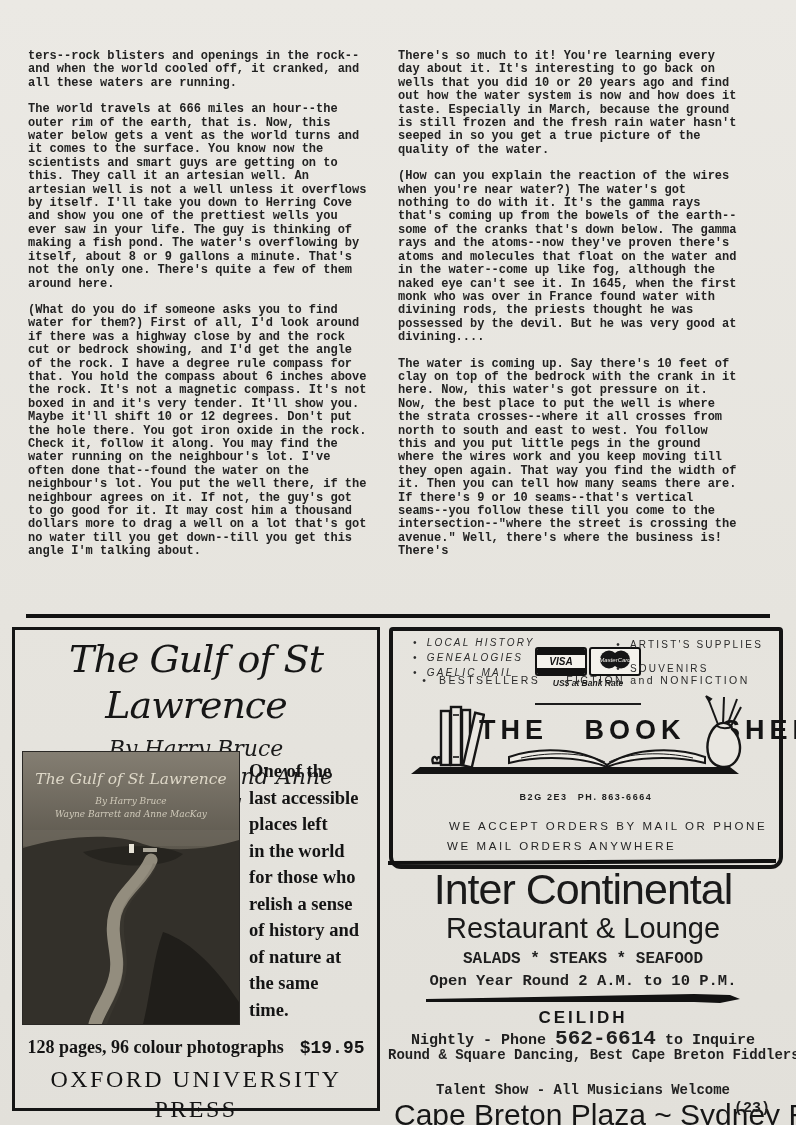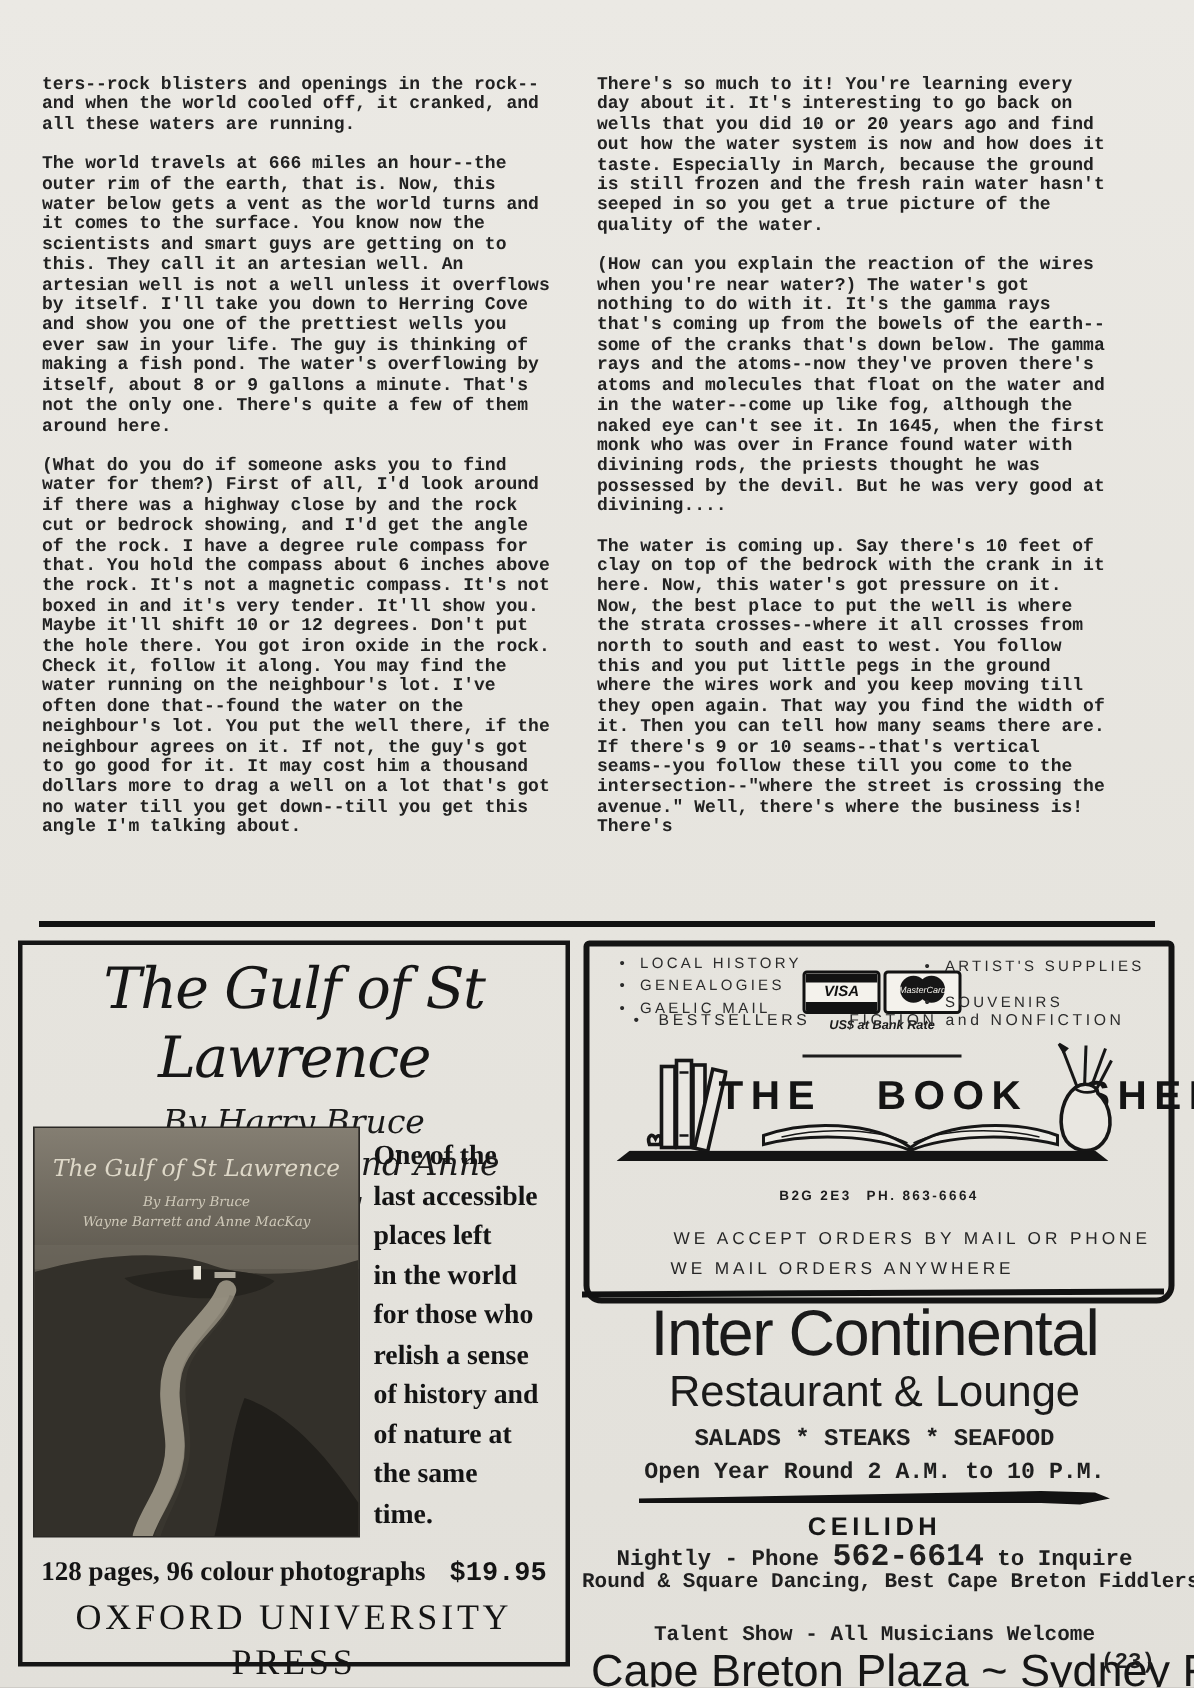--- a/index.html
+++ b/index.html
@@ -34,21 +34,21 @@
     font:bold 18px/22px "Liberation Serif",serif;color:#141414;}
   .ad-book .details .price{margin-left:16px;font-family:Liberation Mono, monospace;}
   .ad-book .publisher{position:absolute;left:0;top:434px;width:100%;text-align:center;
     font:400 24px/30px "Liberation Serif",serif;letter-spacing:2.5px;color:#141414;}
   
   .ad-shelf{position:absolute;left:389px;top:627px;width:386px;height:234px;
     border:4px solid #141414;border-radius:4px 4px 12px 12px;}
   .bs-cat{position:absolute;font:400 10px/15px "Liberation Sans",sans-serif;
     letter-spacing:2.2px;color:#2b2b2b;white-space:nowrap;}
   .bs-cat .b{margin-right:8px;}
-  .cat-l{left:20px;top:4px;}
+  .cat-l{left:20px;top:4px;font-style:italic;}
   .cat-r{right:16px;top:6px;}
   .cat-r div{margin-bottom:9px;}
   .cards{position:absolute;left:142px;top:16px;width:106px;text-align:center;}
   .cardrow{display:flex;gap:2px;justify-content:center;}
   .card{width:50px;height:25px;border:2px solid #121212;border-radius:3px;background:#f4f2ec;position:relative;overflow:hidden;}
   .card .bar{position:absolute;left:0;width:100%;height:6px;background:#121212;}
   .card .bar.t{top:0}.card .bar.b{bottom:0}
   .card .visa-word{position:absolute;left:0;top:6px;width:100%;text-align:center;
     font:italic bold 10px/13px "Liberation Sans",sans-serif;color:#121212;letter-spacing:0;}
   .note{margin-top:2px;font:italic bold 8.5px/11px "Liberation Sans",sans-serif;color:#1c1c1c;

